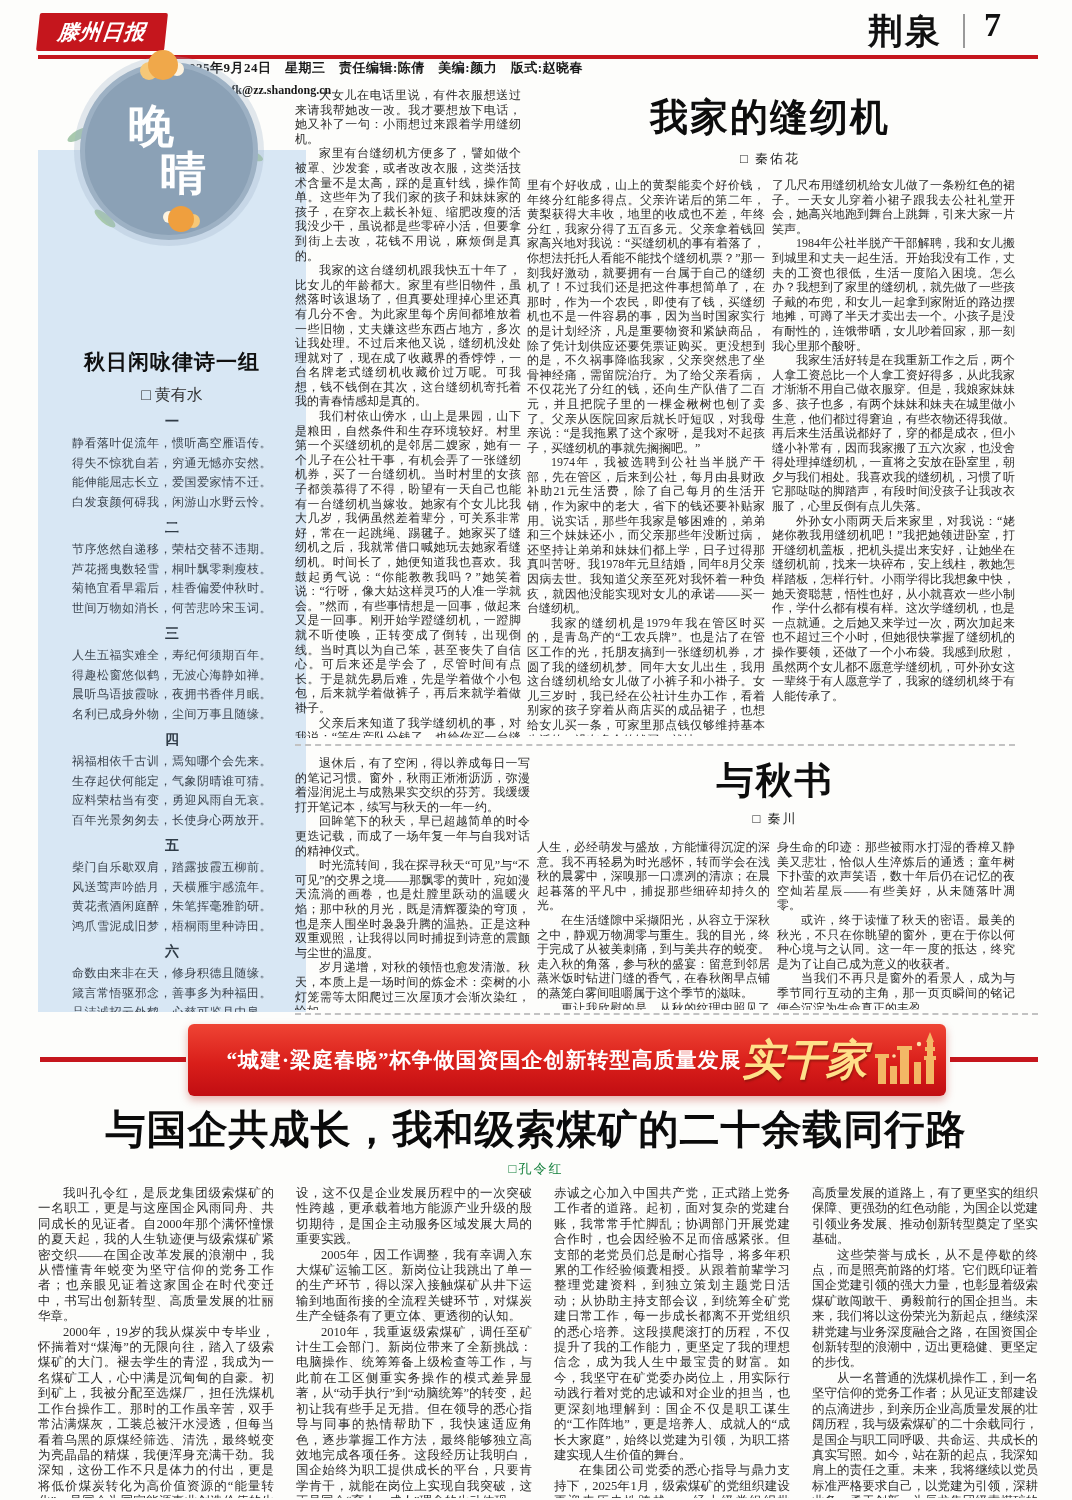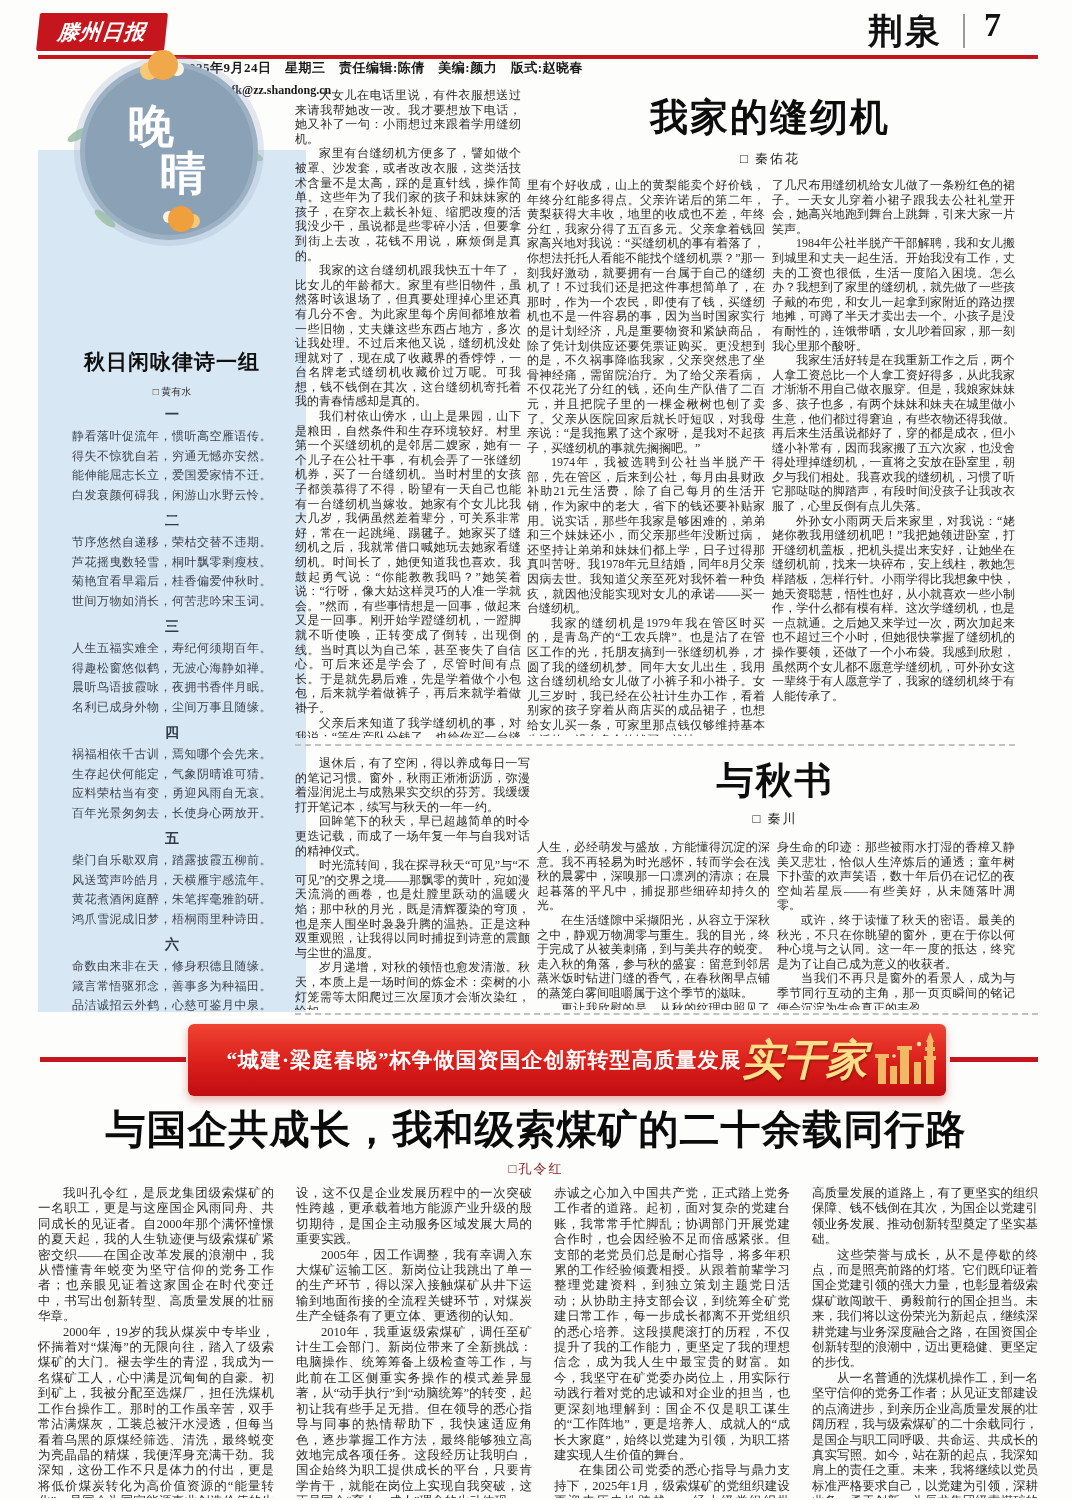--- a/index.html
+++ b/index.html
@@ -28,21 +28,21 @@
   .badge-char.c2{margin-left:30px;}
   .flower{position:absolute;border-radius:50%;z-index:4;}
   .f1{left:148px;top:50px;width:30px;height:30px;background:#f0a84a;box-shadow:-14px 6px 0 -6px #f6c878,14px 4px 0 -8px #fdf3e0;}
   .f2{left:168px;top:206px;width:26px;height:26px;background:#ef9f3e;box-shadow:-12px -2px 0 -7px #fdf3e0,12px 2px 0 -6px #f6c878;}
   .leaf{position:absolute;width:26px;height:9px;border-radius:50%;background:#a8c9ad;z-index:2;}
   .l1{left:66px;top:130px;transform:rotate(-30deg);}
   .l2{left:238px;top:150px;transform:rotate(25deg);}
   .l3{left:92px;top:214px;transform:rotate(40deg);}
   .poetry-inner{padding:198px 12px 0 12px;text-align:center;}
   .poetry-title{font-size:21px;font-weight:900;color:#101010;letter-spacing:1px;}
-  .poetry-author{font-size:10px;color:#333;margin-top:9px;}
+  .poetry-author{font-size:16px;color:#333;margin-top:9px;}
   .stanza{margin-top:7px;}
   .stanza-num{font-size:14px;font-weight:bold;color:#2f3b46;margin:6px 0 3px 0;}
   .stanza-line{font-size:12px;line-height:19.5px;color:#3d4650;letter-spacing:.5px;}
 
   
   .col{position:absolute;overflow:hidden;}
   .col p{margin:0;text-indent:2em;font-size:12px;line-height:14.6px;text-align:justify;color:#2b2b2b;}
   .col p.flush{text-indent:0;}
   .art-title{position:absolute;text-align:center;font-weight:900;color:#0d0d0d;letter-spacing:2px;}
   .art-byline{position:absolute;text-align:center;font-size:13px;color:#222;letter-spacing:2px;}
@@ -57,21 +57,21 @@
     display:flex;align-items:center;justify-content:center;box-shadow:0 4px 8px rgba(180,30,20,.35);}
   .banner-text{color:#fff;font-size:21px;font-weight:700;letter-spacing:1px;white-space:nowrap;margin-left:32px;}
   .banner-highlight{color:#ffe08a;font-size:42px;font-weight:900;font-style:italic;
     text-shadow:1px 2px 2px rgba(120,20,10,.6);white-space:nowrap;}
   .banner-decor{margin-left:6px;flex:0 0 auto;}
 
   
   .feature-title{position:absolute;left:60px;top:1102px;width:952px;text-align:center;
     font-size:40px;font-weight:900;color:#0b0b0b;letter-spacing:1px;}
   .feature-byline{position:absolute;left:0;top:1160px;width:1072px;text-align:center;
-    font-size:13px;color:#7f1d1d;letter-spacing:2px;}
+    font-size:13px;color:#15803d;letter-spacing:2px;}
   .feat-col p{font-size:12.5px;line-height:15.4px;}
 </style>
 </head>
 <body>
 
 <div class="page">
 
   <div class="masthead-logo">滕州日报</div>
   <div class="date-block">
     <div class="date-line">2025年9月24日　星期三　责任编辑:陈倩　美编:颜力　版式:赵晓春</div>
@@ -221,18 +221,18 @@
   <div class="col feat-col" style="left:296px;top:1186px;width:236px;height:312px;">
       <p class="flush">设，这不仅是企业发展历程中的一次突破性跨越，更承载着地方能源产业升级的殷切期待，是国企主动服务区域发展大局的重要实践。</p>
       <p>2005年，因工作调整，我有幸调入东大煤矿运输工区。新岗位让我跳出了单一的生产环节，得以深入接触煤矿从井下运输到地面衔接的全流程关键环节，对煤炭生产全链条有了更立体、更透彻的认知。</p>
       <p>2010年，我重返级索煤矿，调任至矿计生工会部门。新岗位带来了全新挑战：电脑操作、统筹筹备上级检查等工作，与此前在工区侧重实务操作的模式差异显著，从“动手执行”到“动脑统筹”的转变，起初让我有些手足无措。但在领导的悉心指导与同事的热情帮助下，我快速适应角色，逐步掌握工作方法，最终能够独立高效地完成各项任务。这段经历让我明白，国企始终为职工提供成长的平台，只要肯学肯干，就能在岗位上实现自我突破，这正是国企“育人、成人”理念的生动体现。</p>
     </div>
   <div class="col feat-col" style="left:554px;top:1186px;width:236px;height:312px;">
       <p class="flush">赤诚之心加入中国共产党，正式踏上党务工作者的道路。起初，面对复杂的党建台账，我常常手忙脚乱；协调部门开展党建合作时，也会因经验不足而倍感紧张。但支部的老党员们总是耐心指导，将多年积累的工作经验倾囊相授。从跟着前辈学习整理党建资料，到独立策划主题党日活动；从协助主持支部会议，到统筹全矿党建日常工作，每一步成长都离不开党组织的悉心培养。这段摸爬滚打的历程，不仅提升了我的工作能力，更坚定了我的理想信念，成为我人生中最宝贵的财富。如今，我坚守在矿党委办岗位上，用实际行动践行着对党的忠诚和对企业的担当，也更深刻地理解到：国企不仅是职工谋生的“工作阵地”，更是培养人、成就人的“成长大家庭”，始终以党建为引领，为职工搭建实现人生价值的舞台。</p>
       <p>在集团公司党委的悉心指导与鼎力支持下，2025年1月，级索煤矿的党组织建设更迎来历史性跨越——经上级党组织批准，党组织建制由党总支正式升格为党委，这不仅是煤矿党建发展史上的重要里程碑，更标志着企业在</p>
     </div>
   <div class="col feat-col" style="left:812px;top:1186px;width:226px;height:312px;">
-      <p class="flush">高质量发展的道路上，有了更坚实的组织保障、钱不钱倒在其次，为国企以党建引领业务发展、推动创新转型奠定了坚实基础。</p>
+      <p class="flush">高质量发展的道路上，有了更坚实的组织保障、更强劲的红色动能，为国企以党建引领业务发展、推动创新转型奠定了坚实基础。</p>
       <p>这些荣誉与成长，从不是停歇的终点，而是照亮前路的灯塔。它们既印证着国企党建引领的强大力量，也彰显着级索煤矿敢闯敢干、勇毅前行的国企担当。未来，我们将以这份荣光为新起点，继续深耕党建与业务深度融合之路，在国资国企创新转型的浪潮中，迈出更稳健、更坚定的步伐。</p>
       <p>从一名普通的洗煤机操作工，到一名坚守信仰的党务工作者；从见证支部建设的点滴进步，到亲历企业高质量发展的壮阔历程，我与级索煤矿的二十余载同行，是国企与职工同呼吸、共命运、共成长的真实写照。如今，站在新的起点，我深知肩上的责任之重。未来，我将继续以党员标准严格要求自己，以党建为引领，深耕业务、勇于创新，为辰龙集团级索煤矿的高质量发展添砖加瓦；更期待着与这家心爱的国企一起，在国资国企创新转型的道路上，书写更加辉煌的新篇章，为国家能源事业发展贡献更多国企力量！</p>
     </div>
 
 </div>
 
 </body></html>

